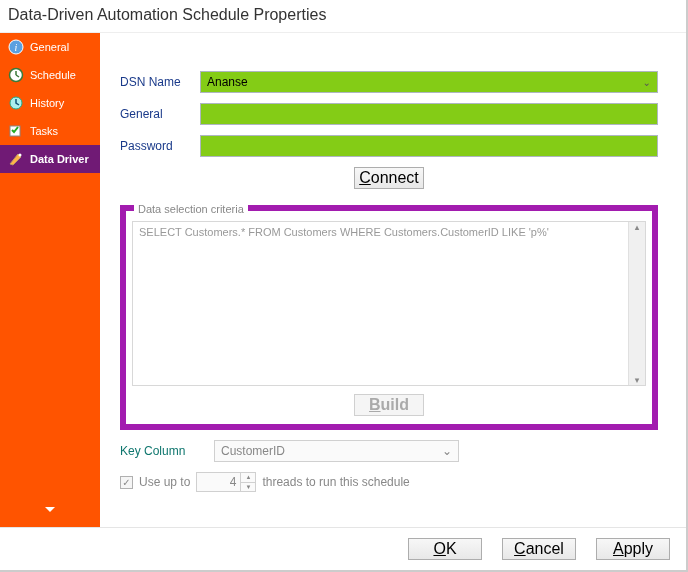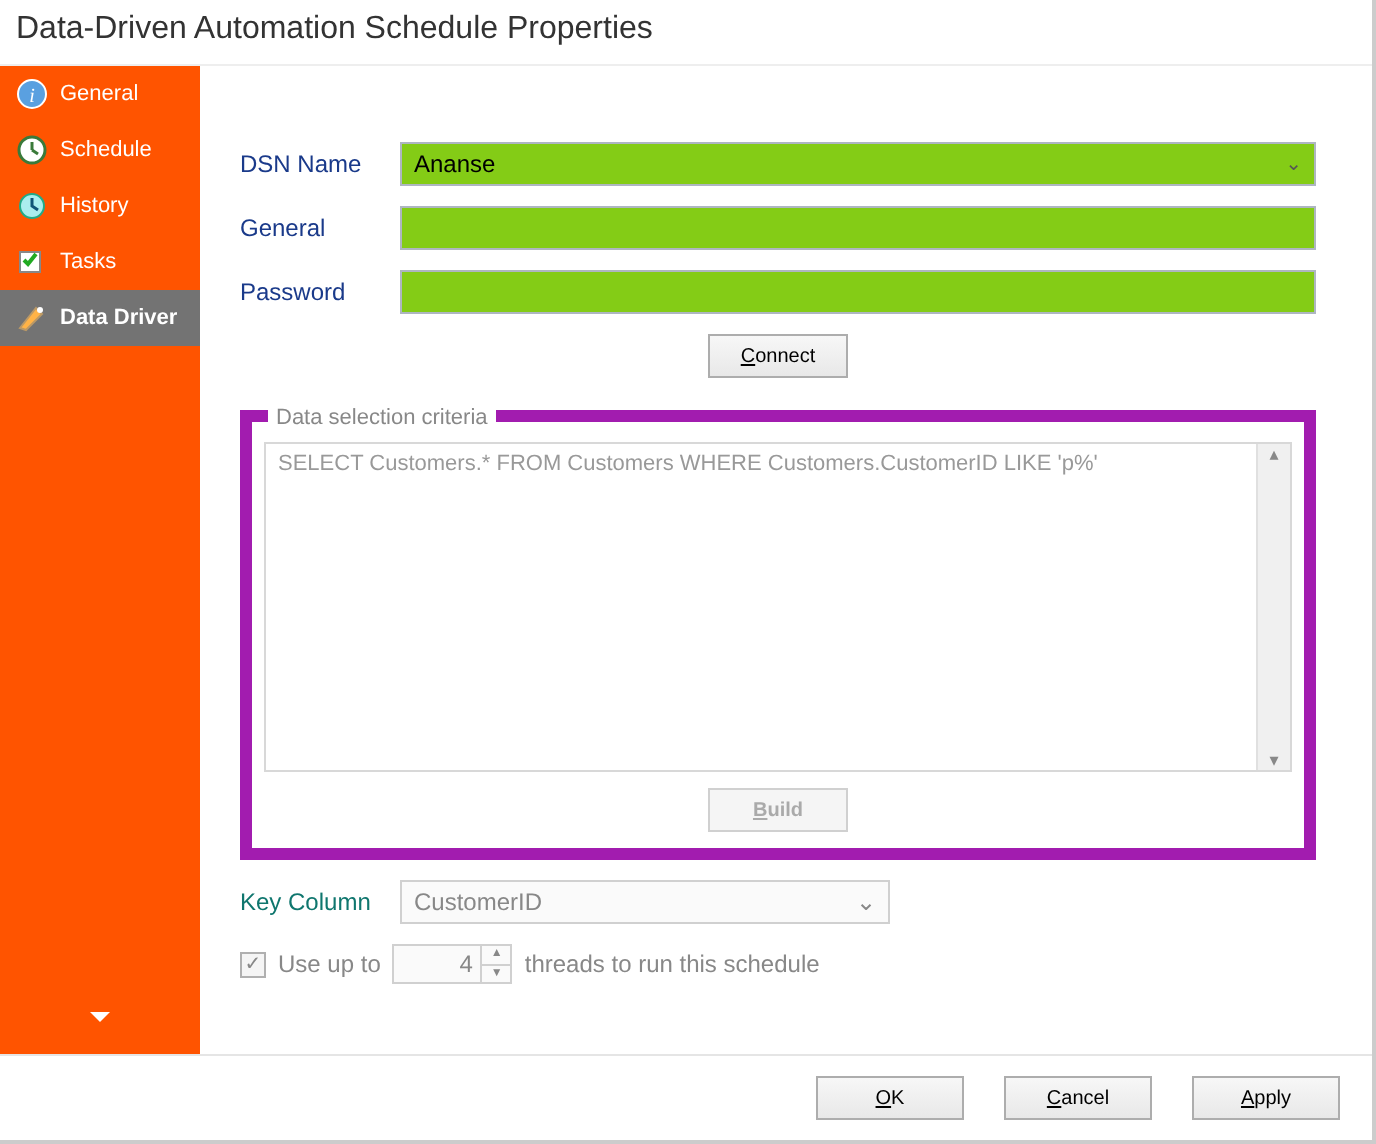--- a/index.html
+++ b/index.html
@@ -35,21 +35,21 @@
   .nav-item {
     display: flex;
     align-items: center;
     gap: 6px;
     padding: 6px 8px;
     color: #fff;
     font-size: 11px;
     cursor: pointer;
   }
   .nav-item.selected {
-    background: #737373;
+    background: #701a75;
     font-weight: bold;
   }
   .nav-icon {
     width: 16px;
     height: 16px;
     display: flex;
     align-items: center;
     justify-content: center;
     flex-shrink: 0;
   }
@@ -94,21 +94,21 @@
   .select-box .chev { color: #555; font-size: 10px; }
   .connect-row {
     text-align: center;
     margin: 8px 0 12px 0;
   }
   .btn {
     min-width: 70px;
     height: 22px;
     border: 1px solid #adadad;
     background: linear-gradient(#f7f7f7, #e8e8e8);
-    font-size: 10px;
+    font-size: 16px;
     cursor: pointer;
     padding: 0 4px;
   }
   .btn:first-letter { text-decoration: underline; }
   .btn.disabled {
     color: #aaa;
     background: #f5f5f5;
     border-color: #d0d0d0;
     cursor: default;
     font-weight: bold;
@@ -165,20 +165,21 @@
     width: 245px;
     height: 22px;
     border: 1px solid #d0d0d0;
     background: #fafafa;
     display: inline-flex;
     align-items: center;
     justify-content: space-between;
     padding: 0 6px;
     color: #888;
     font-size: 12px;
+    margin-left: 14px;
   }
   .threads-row {
     display: flex;
     align-items: center;
     gap: 6px;
     color: #888;
     margin-top: 8px;
     font-size: 12px;
   }
   .chk {

